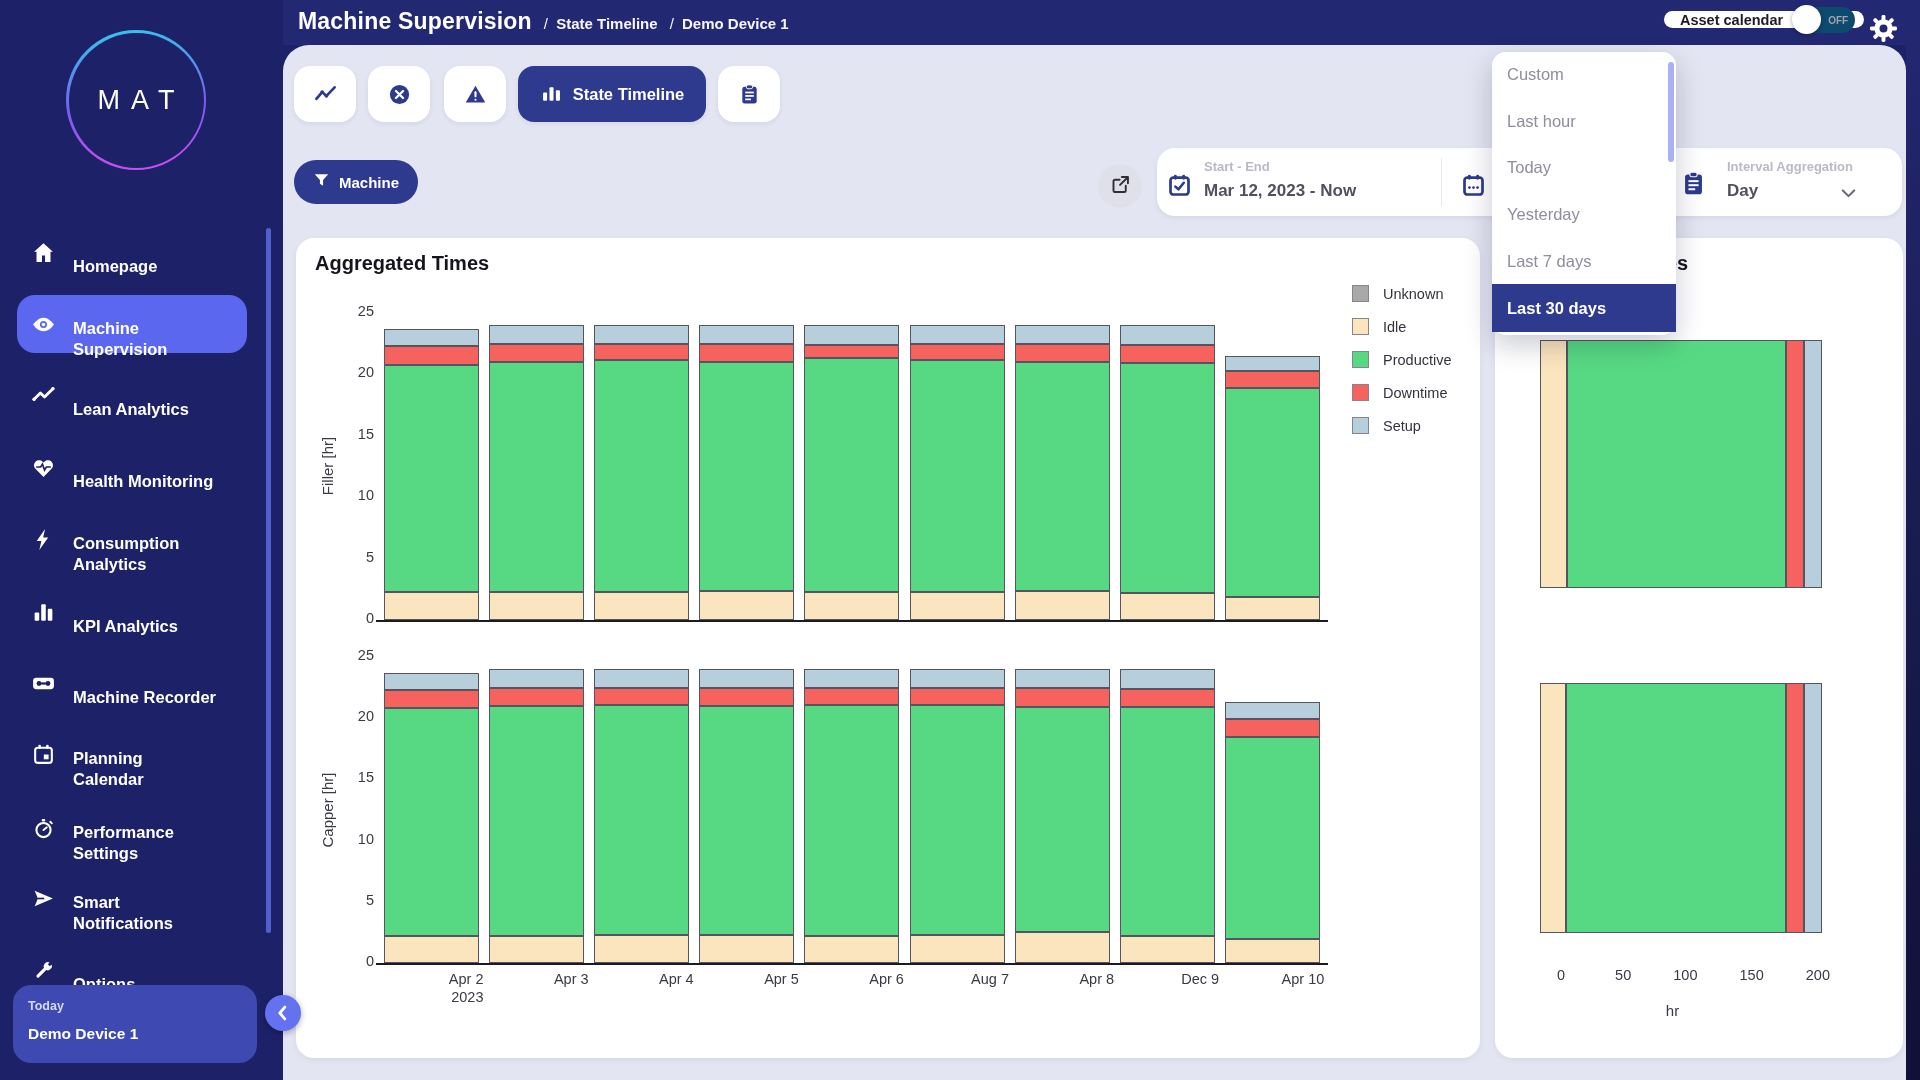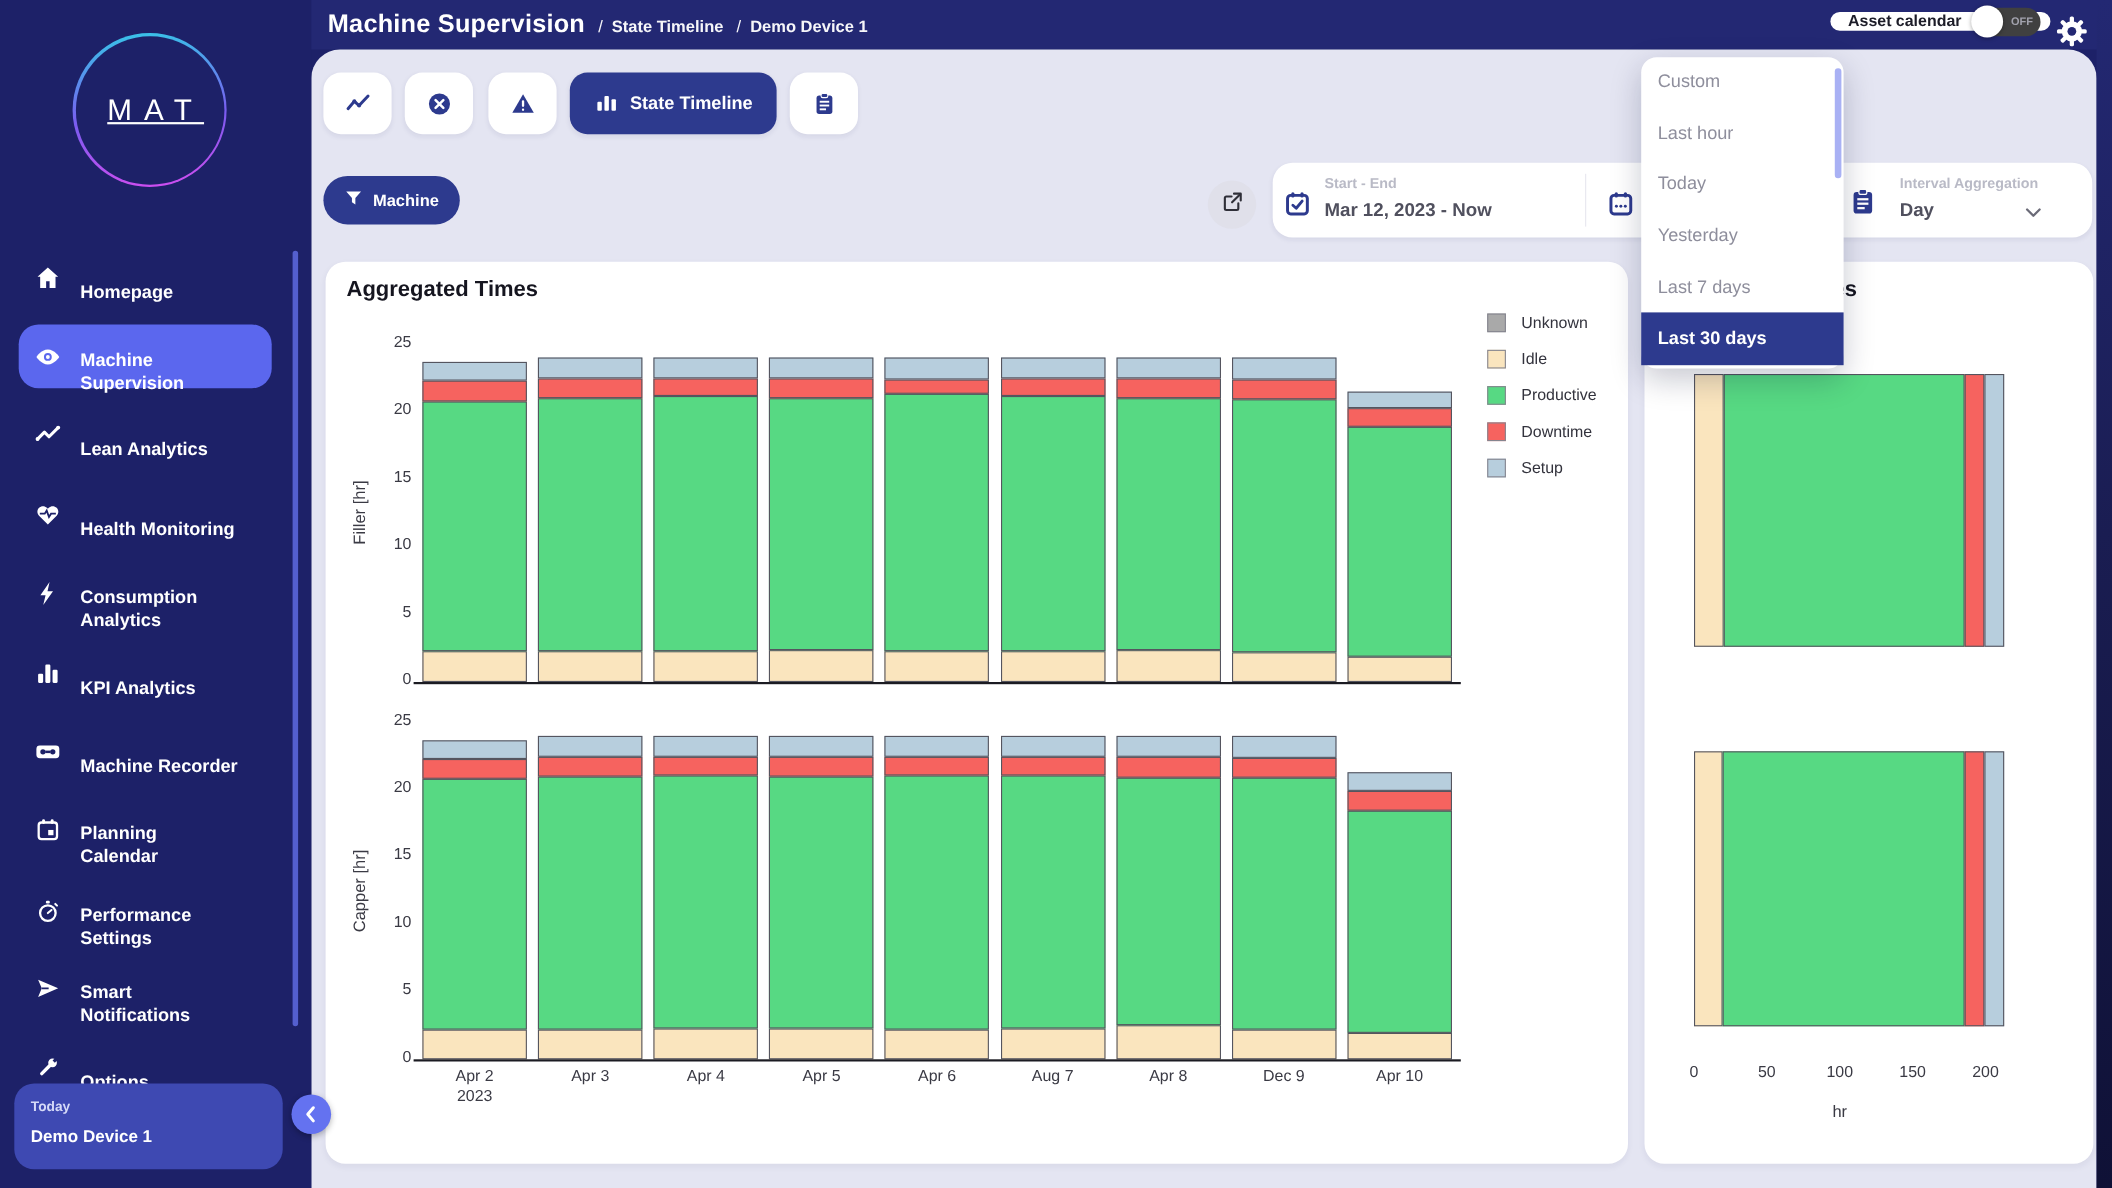--- a/index.html
+++ b/index.html
@@ -14,31 +14,31 @@
   #topbar{left:0;top:0;width:1920px;height:45px;background:#232873;}
   #right-strip{left:1906px;top:0;width:14px;height:1080px;
     background:linear-gradient(180deg,#232873 0%,#1a1d52 45%,#0f1136 100%);}
   #breadcrumb{left:298px;top:8px;display:flex;align-items:baseline;gap:12px;color:#fff;}
   #page-title{font-size:23px;font-weight:700;letter-spacing:.2px;}
   .crumb{font-size:15px;font-weight:600;opacity:.96;}
   .crumb::before{content:"/  ";font-weight:400;margin-right:4px;}
   #asset-pill{left:1664px;top:11px;width:200px;height:17px;background:#fff;border-radius:17px;
     display:flex;align-items:center;padding:0 6px 0 16px;box-sizing:border-box;gap:10px;}
   #asset-label{font-size:14.5px;font-weight:600;color:#1c1c28;white-space:nowrap;}
-  #toggle-track{position:relative;width:62px;height:26px;border-radius:13px;background:#404040;flex:0 0 auto;}
+  #toggle-track{position:relative;width:62px;height:26px;border-radius:13px;background:#0c4a6e;flex:0 0 auto;}
   #toggle-knob{position:absolute;left:-1px;top:-2px;width:29px;height:29px;border-radius:50%;background:#fff;
     box-shadow:0 1px 4px rgba(0,0,0,.35);}
   #toggle-state{position:absolute;right:7px;top:8px;font-size:10px;font-weight:700;color:#a2a2ad;}
   
   #sidebar{left:0;top:0;width:283px;height:1080px;background:#1d2168;}
   #logo{left:66px;top:30px;width:140px;height:140px;border-radius:50%;
     background:linear-gradient(175deg,#35c8e8 0%,#7a5cf0 55%,#d44df0 100%);}
   #logo-inner{position:absolute;left:2.5px;top:2.5px;width:135px;height:135px;border-radius:50%;
     background:#1d2168;display:flex;align-items:center;justify-content:center;}
-  #logo-text{color:#fff;font-size:27px;font-weight:400;letter-spacing:11px;text-indent:11px;text-decoration:underline;}
+  #logo-text{color:#fff;font-size:27px;font-weight:400;letter-spacing:11px;text-indent:11px;}
   .nav-row{position:absolute;left:0;width:283px;display:flex;align-items:center;cursor:pointer;}
   .nav-row.active{left:17px;width:230px;background:#5b67ee;border-radius:18px;}
   .nav-icon{position:absolute;left:30px;width:26px;height:26px;display:flex;align-items:center;justify-content:center;}
   .nav-row.active .nav-icon{left:13px;}
   .nav-label{position:absolute;left:73px;width:185px;color:#fff;font-size:16.5px;font-weight:700;
     line-height:21px;white-space:pre-line;margin-top:29px;}
   .nav-row.active .nav-label{left:56px;}
   #side-scrollbar{left:266px;top:228px;width:5px;height:705px;border-radius:3px;background:#5e6ae0;opacity:.85;}
   #device-card{left:13px;top:985px;width:244px;height:78px;border-radius:18px;background:#3e49b2;}
   #device-type{position:absolute;left:15px;top:14px;color:#d6daf8;font-size:12.5px;font-weight:600;}
@@ -62,21 +62,21 @@
   .fb-divider{position:absolute;width:1px;background:#e7e7ef;}
   
   .card{position:absolute;background:#fff;border-radius:18px;box-shadow:0 2px 6px rgba(30,35,90,.06);}
   #main-card{left:296px;top:238px;width:1184px;height:820px;}
   #totals-card{left:1495px;top:238px;width:408px;height:820px;}
   .card-title{position:absolute;font-size:20px;font-weight:700;color:#15151f;}
   
   .seg{position:absolute;box-sizing:border-box;border:1px solid #55555f;}
   .axis-line{position:absolute;background:#1b1b22;}
   .ytick{position:absolute;font-size:14.5px;color:#3a3a44;text-align:right;}
-  .xtick{position:absolute;font-size:14.5px;color:#3a3a44;text-align:center;white-space:pre-line;line-height:18px;}
+  .xtick{position:absolute;font-size:14.5px;color:#3a3a44;text-align:right;white-space:pre-line;line-height:18px;}
   .axis-title{position:absolute;font-size:15px;color:#3a3a44;text-align:center;}
   .ylab{position:absolute;width:140px;height:20px;text-align:center;font-size:15px;color:#3a3a44;
     transform:rotate(-90deg);}
   .legend-row{position:absolute;display:flex;align-items:center;gap:14px;}
   .legend-swatch{width:17px;height:17px;box-sizing:border-box;border:1px solid #85858f;}
   .legend-label{font-size:14.5px;color:#33333d;}
   
   #dropdown{left:1492px;top:52px;width:184px;height:283px;background:#fff;border-radius:14px;z-index:60;
     box-shadow:0 10px 28px rgba(10,12,50,.22);}
   .dd-item{position:absolute;left:0;width:184px;font-size:16.5px;color:#8e8e9c;cursor:pointer;

